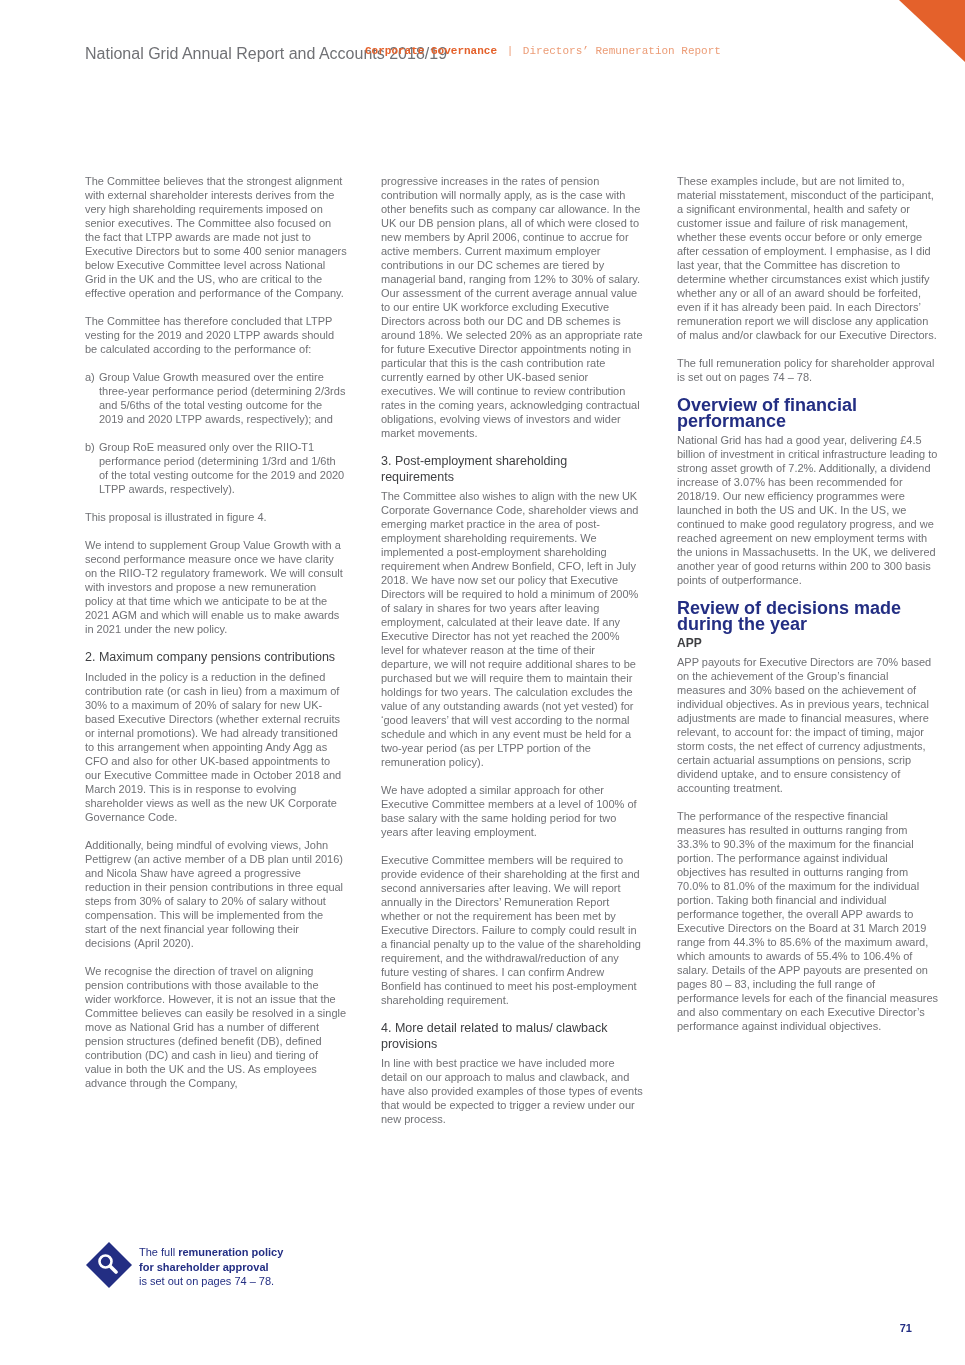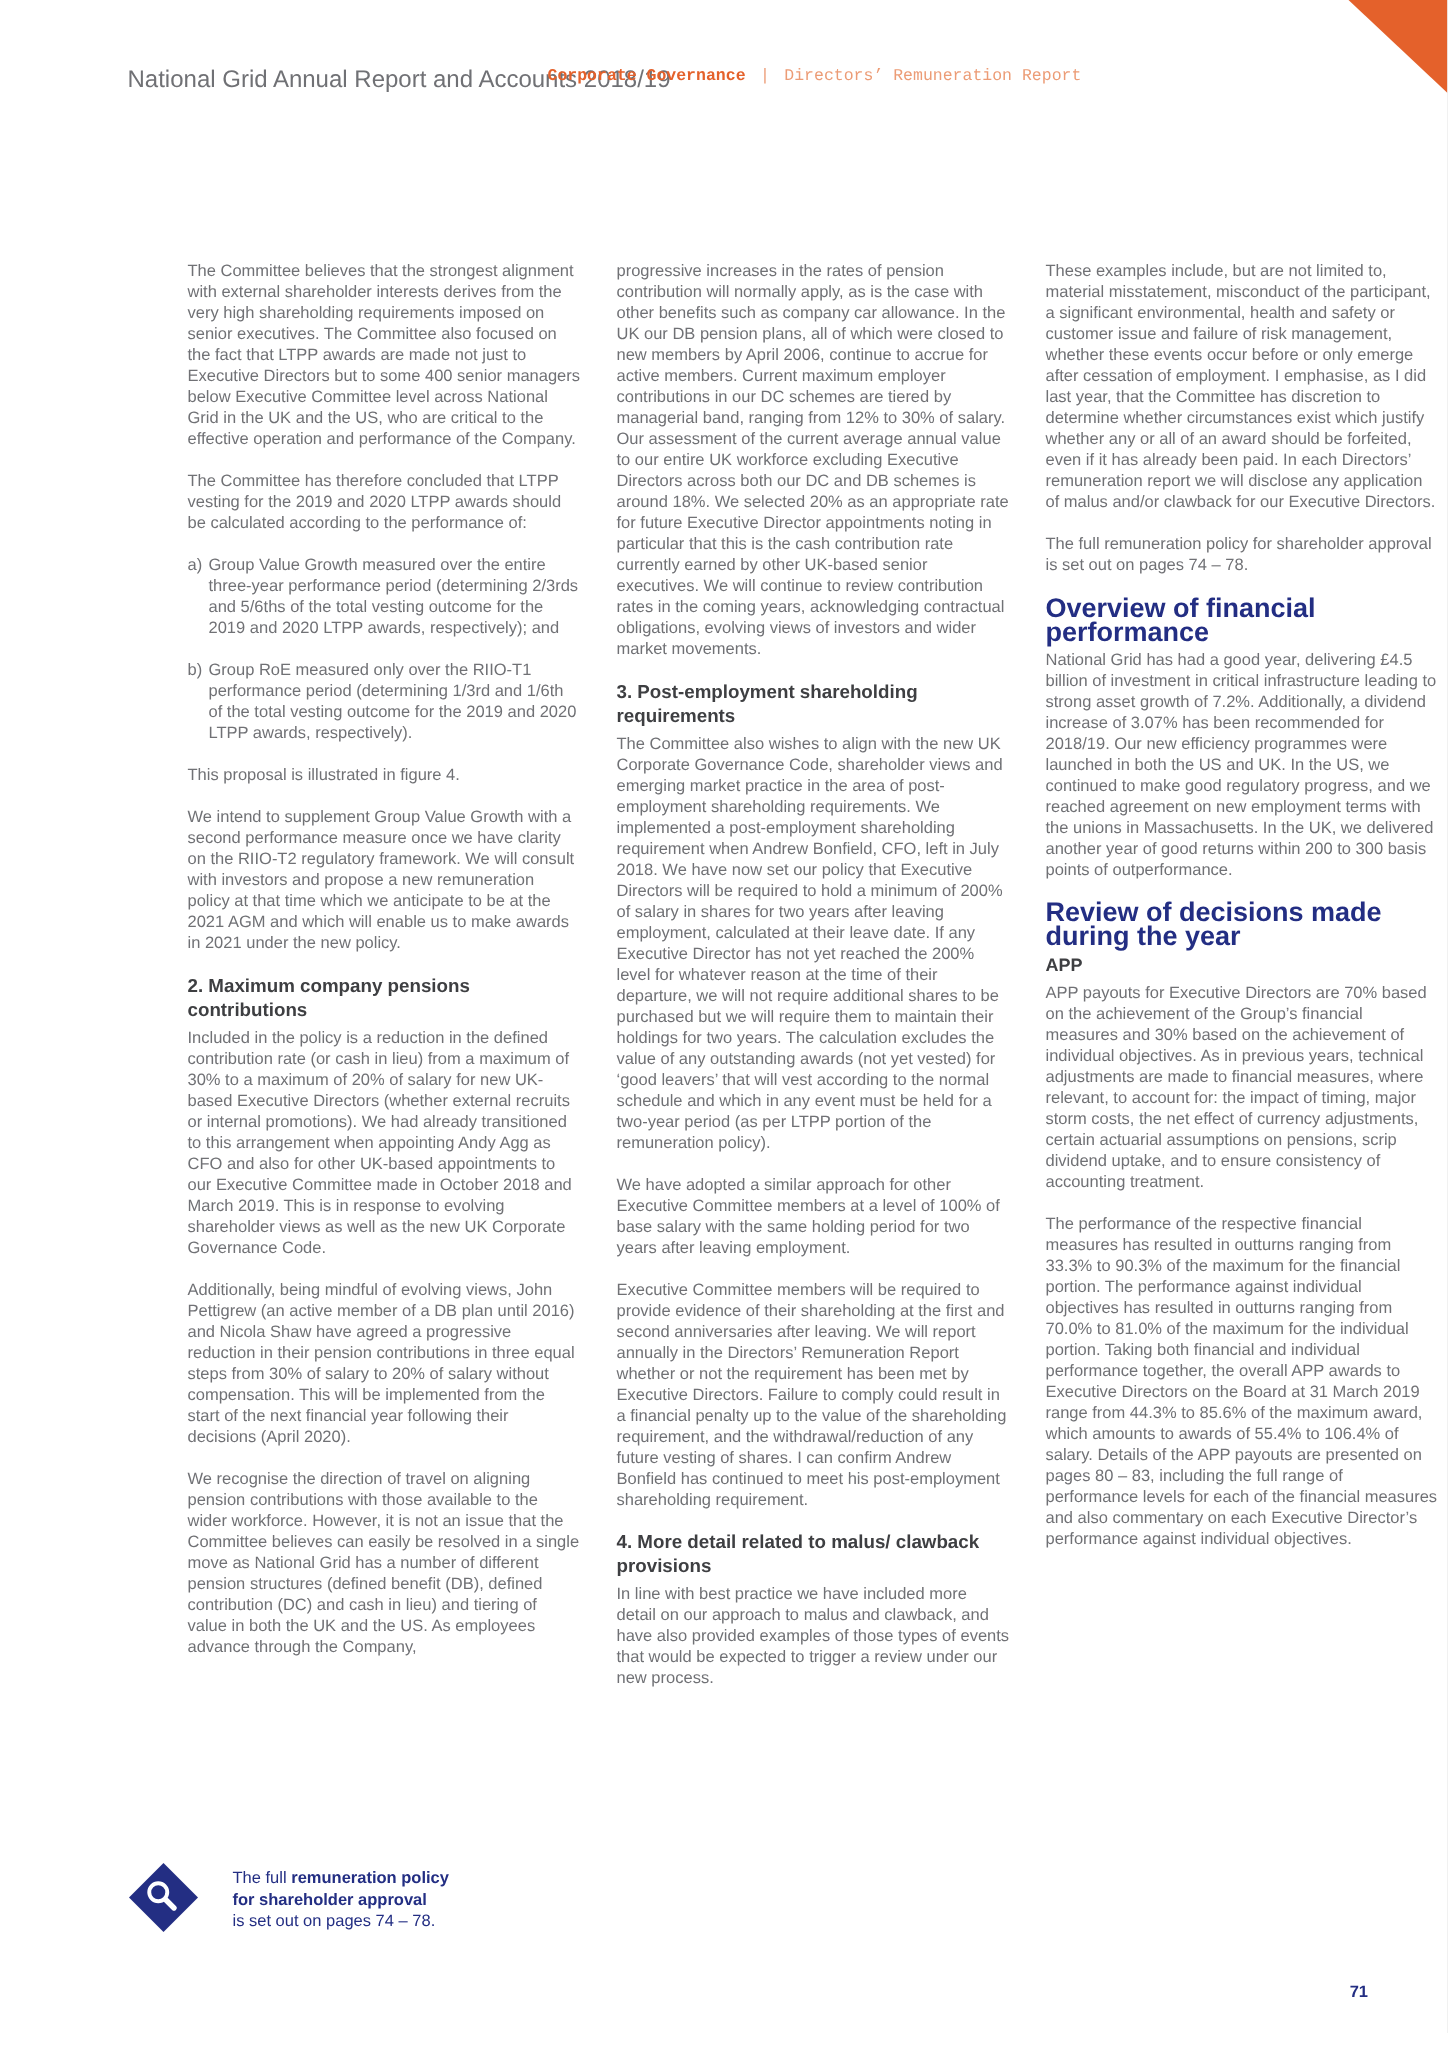--- a/index.html
+++ b/index.html
@@ -27,31 +27,31 @@
     font-size:16px;color:var(--gray);letter-spacing:0;
   }
   .header-right{
     position:absolute;left:365px;top:45px;font-size:11px;font-family:Liberation Mono, monospace;
   }
   .header-right .sec-bold{color:var(--orange);font-weight:bold;}
   .header-right .sec-sep{color:var(--orange-light);padding:0 3px;}
   .header-right .sec-rest{color:var(--orange-light);}
   .columns{
     position:absolute;left:85px;top:174px;
-    display:flex;gap:24px;margin-left:40px;
+    display:flex;gap:34px;
   }
   .column{width:262px;}
   .column p{
     margin:0 0 14px 0;
     font-size:11px;line-height:14px;color:var(--gray);
   }
   .column h3.h2{
     margin:0 0 4px 0;
     font-size:12.5px;line-height:15.5px;
-    color:var(--charcoal);font-weight:bold;
+    color:var(--charcoal);font-weight:normal;
   }
   .column h3.hblue{
     margin:0 0 4px 0;
     font-size:18px;line-height:15.5px;
     color:var(--navy);font-weight:bold;
     max-width:248px;
   }
   .column h4.sub{
     margin:0 0 5px 0;
     font-size:12px;line-height:14px;
@@ -62,21 +62,21 @@
     margin:0 0 14px 0;
     font-size:11px;line-height:14px;color:var(--gray);
   }
   .list-item .marker{position:absolute;left:0;top:0;}
   .footer-note{
     position:absolute;left:85px;top:1241px;
     display:flex;align-items:flex-start;
   }
   .footer-icon{width:48px;height:48px;flex:0 0 auto;}
   .footer-lines{
-    margin-left:22px;padding-top:4px;
+    margin-left:6px;padding-top:4px;
     font-size:11px;line-height:14.5px;color:var(--navy);
   }
   .footer-lines .b{font-weight:bold;}
   .page-number{
     position:absolute;top:1322px;right:53px;
     font-size:11px;font-weight:bold;color:var(--navy);
   }
 </style>
 </head>
 <body>

